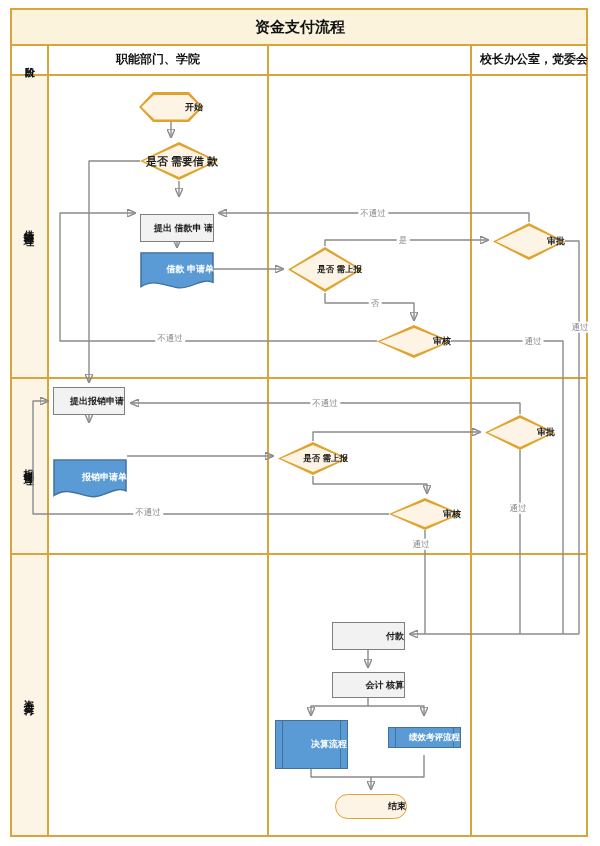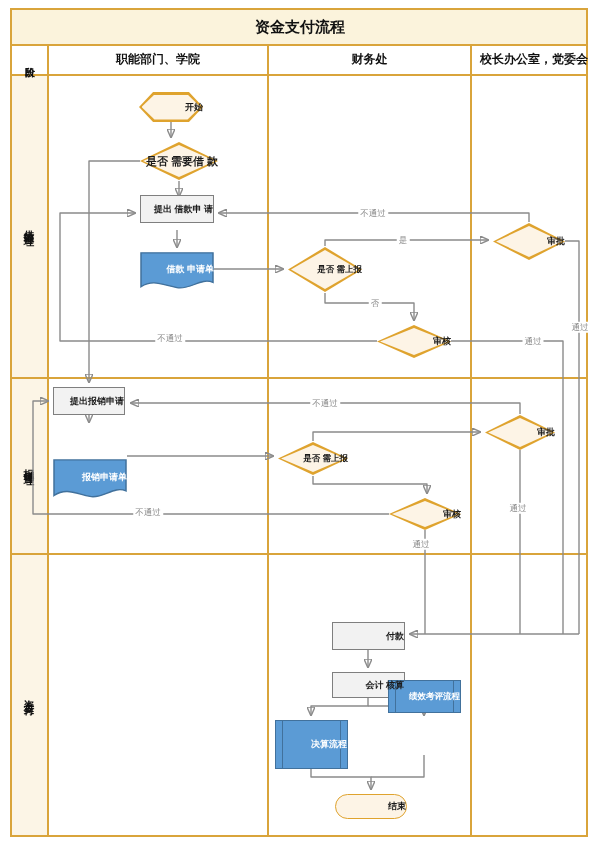--- a/index.html
+++ b/index.html
@@ -53,21 +53,20 @@
   <div class="abs hline" style="left:10px;top:74px;width:578px;"></div>
   <div class="abs hline" style="left:10px;top:377px;width:578px;"></div>
   <div class="abs hline" style="left:10px;top:553px;width:578px;"></div>
   <div class="abs vline" style="left:47px;top:44px;height:793px;"></div>
   <div class="abs vline" style="left:267px;top:44px;height:793px;"></div>
   <div class="abs vline" style="left:470px;top:44px;height:793px;"></div>
 
   <div class="abs page-title">资金支付流程</div>
   <div class="abs vtext" style="left:12px;top:44px;width:35px;height:30px;font-size:10px;">阶段</div>
   <div class="abs lane-head" style="left:49px;width:218px;">职能部门、学院</div>
-  <div class="abs lane-head" style="left:269px;width:201px;">财务处</div>
   <div class="abs lane-head" style="left:472px;width:124px;">校长办公室，党委会</div>
 
   <div class="abs vtext" style="left:12px;top:74px;width:35px;height:303px;font-size:10.5px;letter-spacing:2px;">借款管理</div>
   <div class="abs vtext" style="left:12px;top:377px;width:35px;height:176px;font-size:10.5px;letter-spacing:2px;">报销管理</div>
   <div class="abs vtext" style="left:12px;top:553px;width:35px;height:284px;font-size:10.5px;letter-spacing:2px;">资金支付</div>
 
   <svg id="wires" width="600" height="846" viewBox="0 0 600 846">
     <defs>
       <marker id="arr" markerUnits="userSpaceOnUse" markerWidth="9" markerHeight="8" refX="8" refY="4" orient="auto">
         <path d="M0,0 L9,4 L0,8 Z" fill="#7f7f7f" stroke="none"></path>
@@ -105,21 +104,21 @@
     <div class="shp hex-i"></div>
     <span class="nlabel">开始</span>
   </div>
 
   <div class="node" style="left:140px;top:142px;width:78px;height:38px;">
     <div class="shp dia-o"></div>
     <div class="shp dia-i"></div>
     <span class="nlabel" style="font-size:11px;">是否 需要借 款</span>
   </div>
 
-  <div class="node proc" style="left:140px;top:195px;width:74px;height:28px;">
+  <div class="node proc" style="left:140px;top:214px;width:74px;height:28px;">
     <span class="nlabel">提出 借款申 请</span>
   </div>
 
   <div class="node" style="left:140px;top:252px;width:74px;height:40px;">
     <svg class="docsvg" viewBox="0 0 74 46" preserveAspectRatio="none">
       <path d="M1,1 H73 V35 C61,29 50,44 37,41 C23,38 13,31 1,40 Z" fill="#5B9BD5" stroke="#41719C" stroke-width="1.5"></path>
     </svg>
     <span class="nlabel white" style="margin-bottom:6px;">借款 申请单</span>
   </div>
 
@@ -175,21 +174,21 @@
   </div>
 
   <div class="node proc" style="left:332px;top:672px;width:73px;height:26px;padding-left:48px;">
     <span class="nlabel">会计 核算</span>
   </div>
 
   <div class="node predef" style="left:275px;top:720px;width:73px;height:49px;">
     <span class="nlabel white">决算流程</span>
   </div>
 
-  <div class="node predef" style="left:388px;top:680px;width:73px;height:33px;">
+  <div class="node predef" style="left:388px;top:727px;width:73px;height:21px;">
     <span class="nlabel white" style="font-size:8.5px;">绩效考评流程</span>
   </div>
 
   <div class="node stadium" style="left:335px;top:794px;width:72px;height:25px;">
     <span class="nlabel">结束</span>
   </div>
 
   <div class="elabel" style="left:373px;top:213px;">不通过</div>
   <div class="elabel" style="left:403px;top:240px;">是</div>
   <div class="elabel" style="left:375px;top:303px;">否</div>

